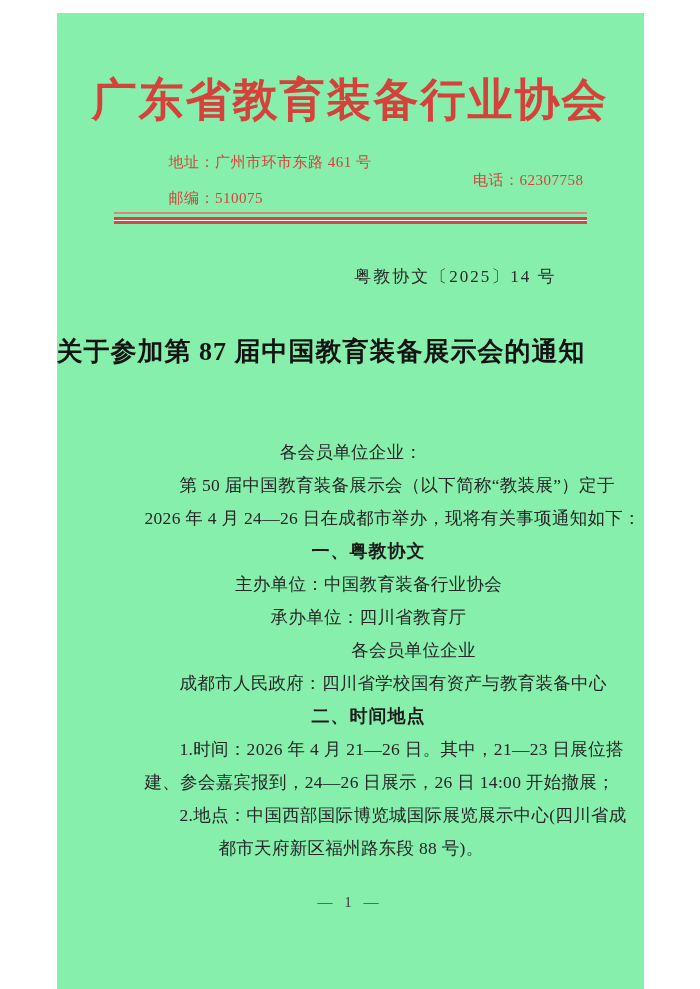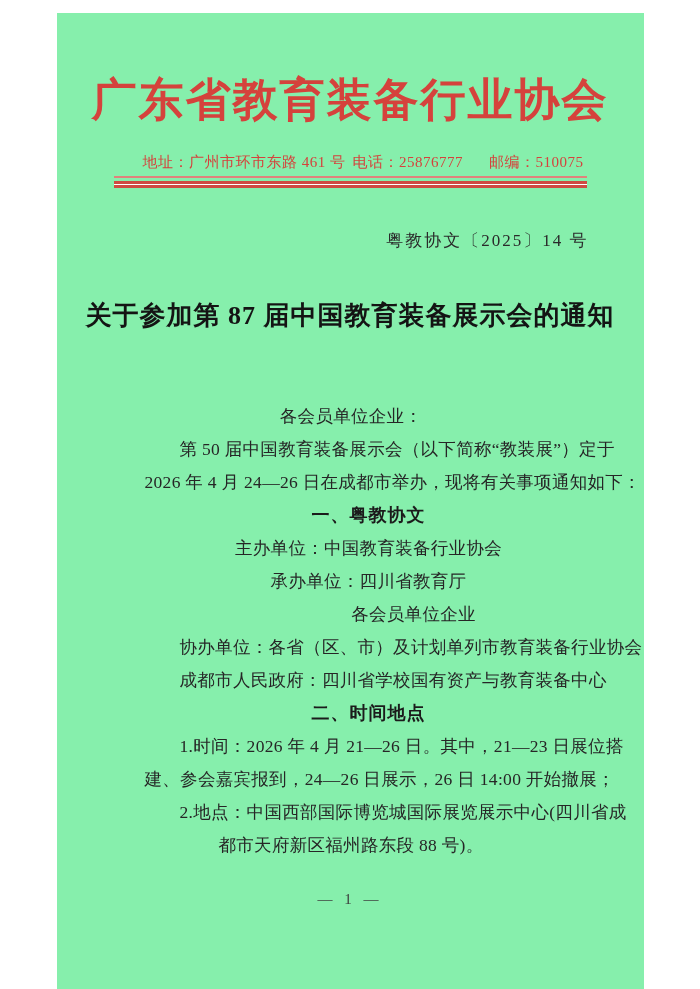--- a/index.html
+++ b/index.html
@@ -31,50 +31,50 @@
   }
   .info-row {
     display: flex;
     align-items: baseline;
     margin-top: 28px;
     padding: 0 60px 0 86px;
     font-size: 15px;
     line-height: 18px;
     color: #d5423c;
     letter-spacing: 0.5px;
+    flex-direction: column;
   }
   .info-row .phone { margin-left: auto; }
   .info-row .postcode { margin-left: 26px; }
   .rule {
     margin: 5px 57px 0 57px;
   }
   .rule-thin {
     height: 2px;
     background: #e0837c;
     margin-bottom: 3px;
   }
   .rule-thick {
     height: 7px;
     background: linear-gradient(to bottom, #cf4a42 0px, #cf4a42 3px, #ffffff 3px, #ffffff 4px, #cf4a42 4px, #cf4a42 7px);
   }
   
   .doc-number {
     margin-top: 42px;
-    padding-right: 55px;
+    padding-right: 87px;
     text-align: right;
     font-size: 17px;
     line-height: 22px;
     letter-spacing: 2px;
     color: #2a2a2a;
     white-space: nowrap;
   }
   
   .title {
     margin: 46px 0 0 0;
-    text-align: center;
     font-size: 26px;
     line-height: 36px;
     font-weight: 700;
     letter-spacing: 1px;
     color: #141414;
     white-space: nowrap;
   }
   
   .body {
     margin-top: 66px;
@@ -112,21 +112,21 @@
 </head>
 <body>
 
 <div class="page">
 
   <header>
     <h1 class="org-name">广东省教育装备行业协会</h1>
 
     <div class="info-row">
       <span class="address">地址：广州市环市东路 461 号</span>
-      <span class="phone">电话：25876777</span>
+      <span class="phone">电话：62307758</span>
       <span class="postcode">邮编：510075</span>
     </div>
 
     <div class="rule">
       <div class="rule-thin"></div>
       <div class="rule-thick"></div>
     </div>
   </header>
 
   <div class="doc-number">粤教协文〔2025〕14 号</div>
@@ -134,21 +134,20 @@
   <h2 class="title">关于参加第 87 届中国教育装备展示会的通知</h2>
 
   <main class="body">
     <div class="line">各会员单位企业：</div>
     <div class="line ind2">第 50 届中国教育装备展示会（以下简称“教装展”）定于</div>
     <div class="line">2026 年 4 月 24—26 日在成都市举办，现将有关事项通知如下：</div>
     <div class="line ind2 heading">一、粤教协文</div>
     <div class="line ind2">主办单位：中国教育装备行业协会</div>
     <div class="line ind2">承办单位：四川省教育厅</div>
     <div class="line ind7">各会员单位企业</div>
-    <div class="line ind2">协办单位：各省（区、市）及计划单列市教育装备行业协会</div>
     <div class="line ind2">成都市人民政府：四川省学校国有资产与教育装备中心</div>
     <div class="line ind2 heading">二、时间地点</div>
     <div class="line ind2">1.时间：2026 年 4 月 21—26 日。其中，21—23 日展位搭</div>
     <div class="line">建、参会嘉宾报到，24—26 日展示，26 日 14:00 开始撤展；</div>
     <div class="line ind2">2.地点：中国西部国际博览城国际展览展示中心(四川省成</div>
     <div class="line">都市天府新区福州路东段 88 号)。</div>
   </main>
 
   <footer class="footer">
     <span>— 1 —</span>

